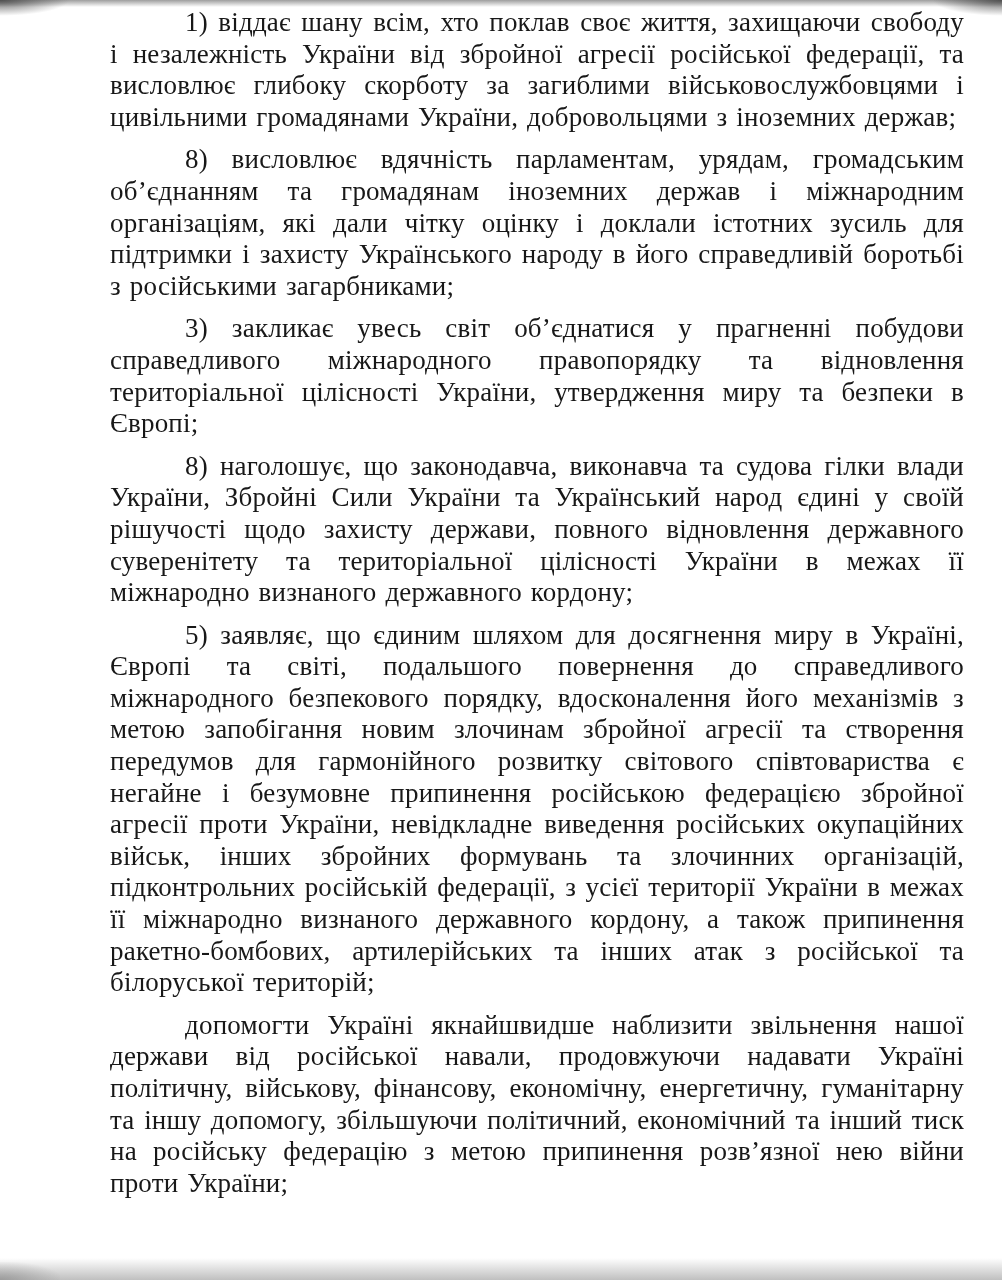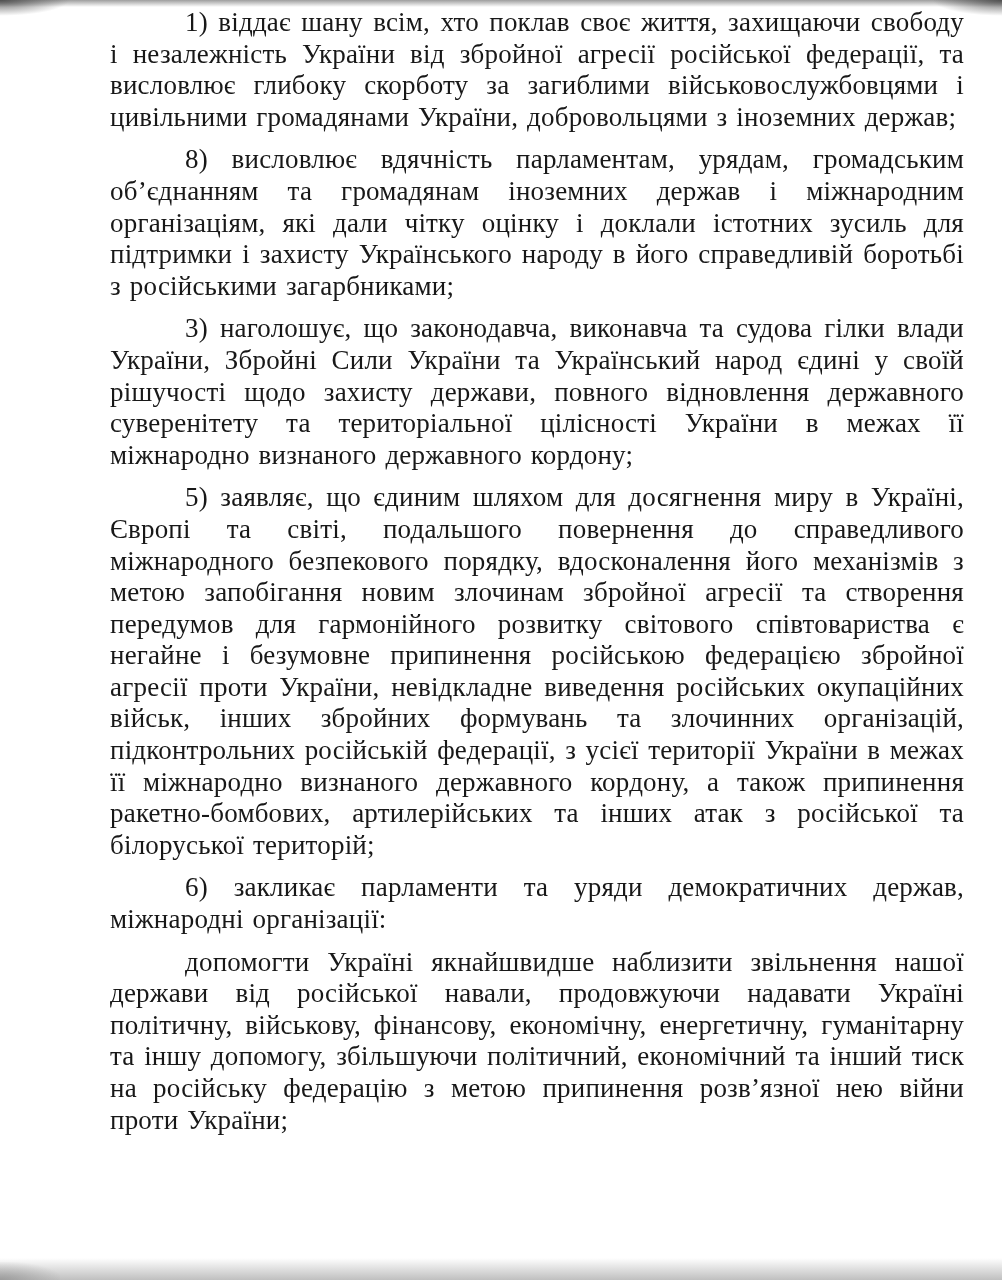--- a/index.html
+++ b/index.html
@@ -69,23 +69,23 @@
     background: radial-gradient(ellipse at bottom left, rgba(140,140,140,0.7), rgba(140,140,140,0) 75%);
     pointer-events: none;
   }
 </style>
 </head>
 <body>
 
 <div class="page">
   <p>1) віддає шану всім, хто поклав своє життя, захищаючи свободу і незалежність України від збройної агресії російської федерації, та висловлює глибоку скорботу за загиблими військовослужбовцями і цивільними громадянами України, добровольцями з іноземних держав;</p>
   <p>8) висловлює вдячність парламентам, урядам, громадським об’єднанням та громадянам іноземних держав і міжнародним організаціям, які дали чітку оцінку і доклали істотних зусиль для підтримки і захисту Українського народу в його справедливій боротьбі з російськими загарбниками;</p>
-  <p>3) наголошує, що законодавча, виконавча та судова гілки влади України, Збройні Сили України та Український народ єдині у своїй рішучості щодо захисту держави, повного відновлення державного суверенітету та територіальної цілісності України в межах її міжнародно визнаного державного кордону;</p>
+  <p>3) закликає увесь світ об’єднатися у прагненні побудови справедливого міжнародного правопорядку та відновлення територіальної цілісності України, утвердження миру та безпеки в Європі;</p>
+  <p>8) наголошує, що законодавча, виконавча та судова гілки влади України, Збройні Сили України та Український народ єдині у своїй рішучості щодо захисту держави, повного відновлення державного суверенітету та територіальної цілісності України в межах її міжнародно визнаного державного кордону;</p>
   <p>5) заявляє, що єдиним шляхом для досягнення миру в Україні, Європі та світі, подальшого повернення до справедливого міжнародного безпекового порядку, вдосконалення його механізмів з метою запобігання новим злочинам збройної агресії та створення передумов для гармонійного розвитку світового співтовариства є негайне і безумовне припинення російською федерацією збройної агресії проти України, невідкладне виведення російських окупаційних військ, інших збройних формувань та злочинних організацій, підконтрольних російській федерації, з усієї території України в межах її міжнародно визнаного державного кордону, а також припинення ракетно-бомбових, артилерійських та інших атак з російської та білоруської територій;</p>
-  <p>6) закликає парламенти та уряди демократичних держав, міжнародні організації:</p>
   <p>допомогти Україні якнайшвидше наблизити звільнення нашої держави від російської навали, продовжуючи надавати Україні політичну, військову, фінансову, економічну, енергетичну, гуманітарну та іншу допомогу, збільшуючи політичний, економічний та інший тиск на російську федерацію з метою припинення розв’язної нею війни проти України;</p>
 
 </div>
 
 <div class="edge-top"></div>
 <div class="corner-tl"></div>
 <div class="corner-tr"></div>
 <div class="edge-bottom"></div>
 <div class="corner-bl"></div>
 

